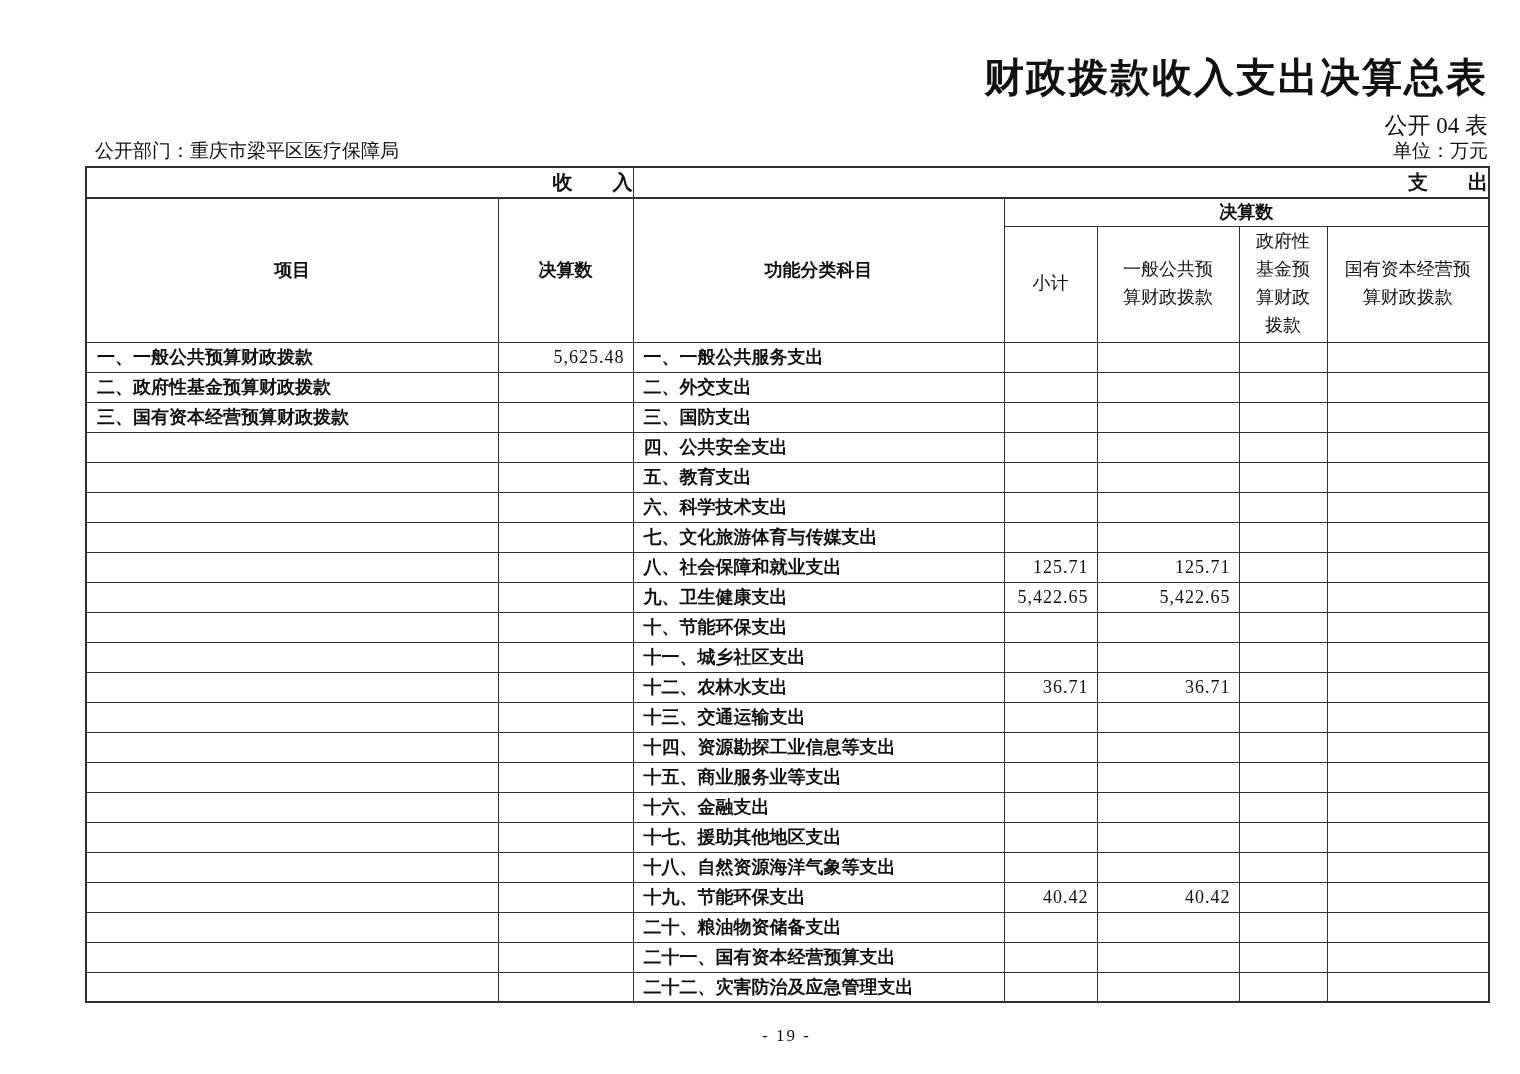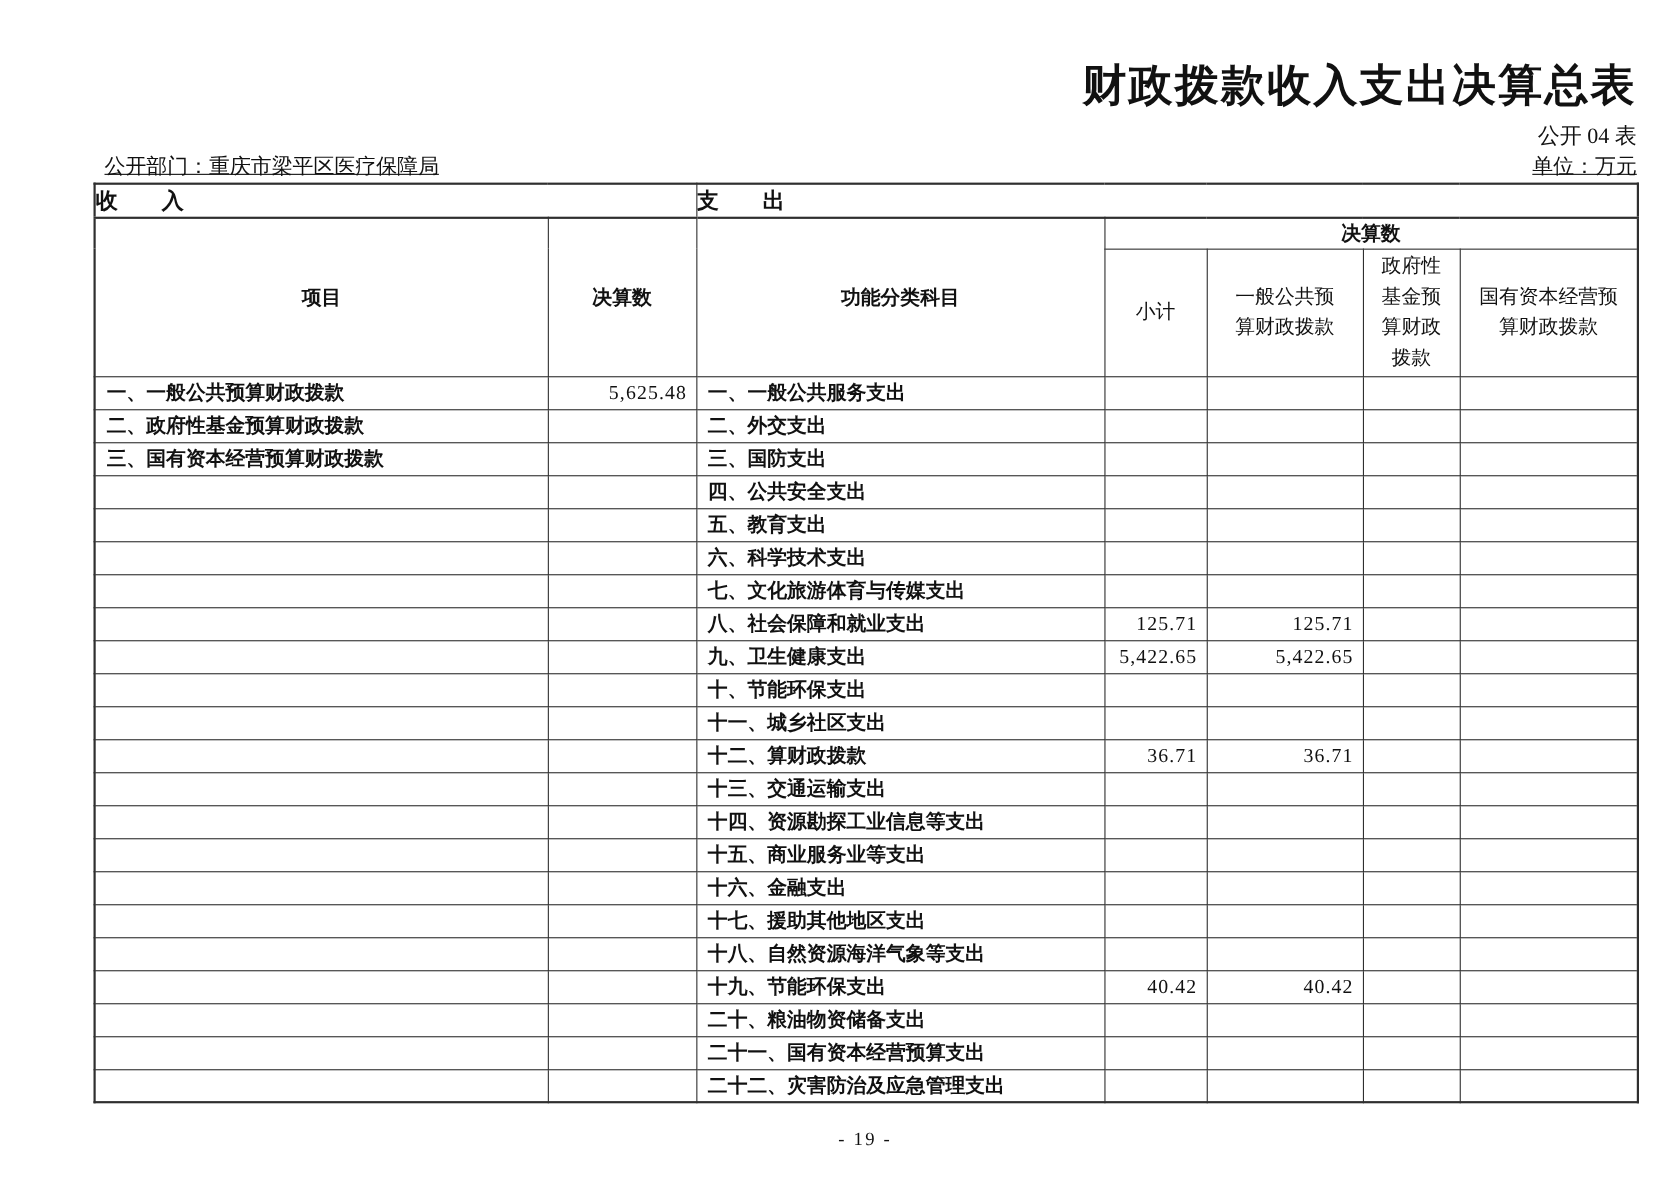--- a/index.html
+++ b/index.html
@@ -24,31 +24,30 @@
     font-size: 40px;
     font-weight: bold;
     letter-spacing: 2px;
   }
   .table-no {
     position: absolute;
     top: 110px;
     left: 85px;
     width: 1403px;
     text-align: right;
-    font-size: 20px;
+    font-size: 23px;
   }
   .meta-row {
     position: absolute;
     top: 138px;
     left: 85px;
     width: 1403px;
     display: flex;
     justify-content: space-between;
     font-size: 19px;
-    text-decoration: underline;
   }
   .meta-row .dept { padding-left: 10px; }
   table.fiscal {
     position: absolute;
     top: 166px;
     left: 85px;
     width: 1403px;
     border-collapse: collapse;
     table-layout: fixed;
     border: 2px solid #2f2f2f;
@@ -56,21 +55,21 @@
   table.fiscal th, table.fiscal td {
     border: 1px solid #2f2f2f;
     font-size: 18px;
     vertical-align: middle;
     overflow: hidden;
   }
   tr.h1 th {
     height: 31px;
     font-size: 20px;
     font-weight: bold;
-    text-align: left;
+    text-align: right;
     border-bottom: 2px solid #2f2f2f;
   }
   tr.h2 th { height: 28px; font-weight: bold; text-align: center; margin-left: 43px; }
   tr.h3 th {
     height: 116px;
     font-weight: normal;
     text-align: center;
     line-height: 1.55;
     padding: 0 4px;
   }
@@ -241,21 +240,21 @@
           <td class="num"></td>
           <td class="item">十一、城乡社区支出</td>
           <td class="num"></td>
           <td class="num"></td>
           <td class="num"></td>
           <td class="num"></td>
         </tr>
         <tr>
           <td class="item"></td>
           <td class="num"></td>
-          <td class="item">十二、算财政拨款</td>
+          <td class="item">十二、农林水支出</td>
           <td class="num">36.71</td>
           <td class="num">36.71</td>
           <td class="num"></td>
           <td class="num"></td>
         </tr>
         <tr>
           <td class="item"></td>
           <td class="num"></td>
           <td class="item">十三、交通运输支出</td>
           <td class="num"></td>

